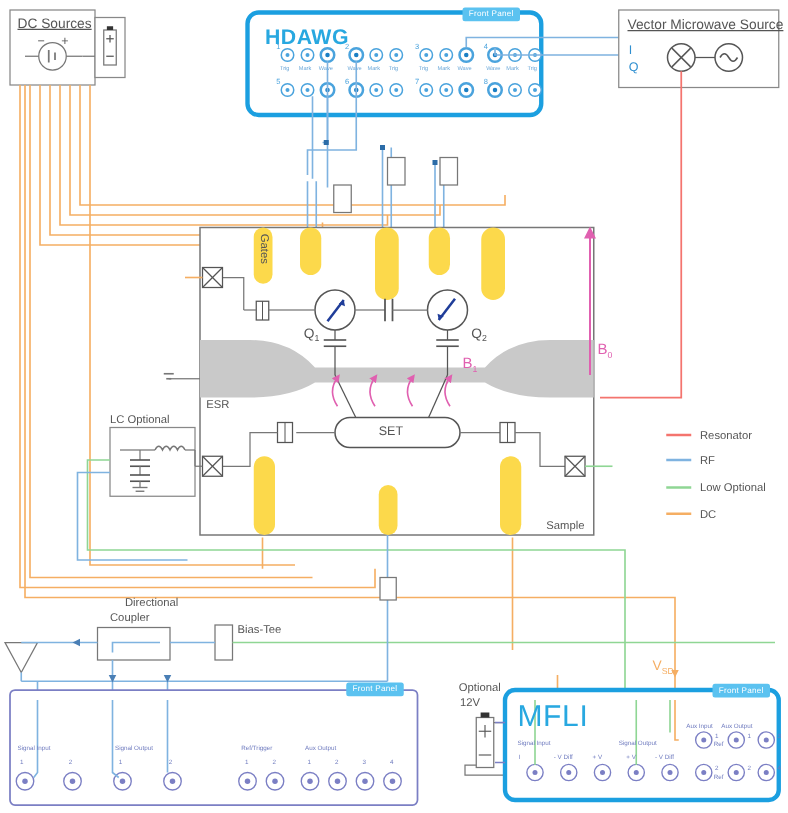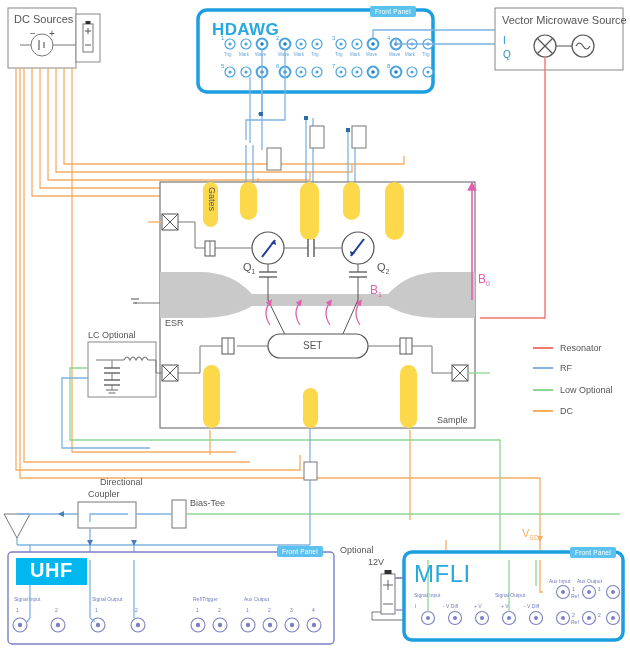--- a/index.html
+++ b/index.html
@@ -1,21 +1,21 @@
 <!DOCTYPE html>
 <html><head>
 <meta charset="utf-8">
 <style>
   html,body{margin:0;padding:0;background:#fff;}
   body{width:630px;height:650px;position:relative;overflow:hidden;
        font-family:"Liberation Sans",sans-serif;color:#444;}
   #stage{position:absolute;inset:0;width:630px;height:650px;}
   svg{position:absolute;top:0;left:0;}
   .lbl{position:absolute;font-size:9px;color:#555;white-space:nowrap;}
-  .lbl.big{font-size:11px;}
+  .lbl.big{font-size:11px;text-decoration:underline;}
   .panel-title{position:absolute;font-size:17px;color:#28a8e0;font-weight:700;letter-spacing:.4px;}
   .fp{position:absolute;background:#5bc2f0;color:#fff;font-size:6.5px;
       padding:1.5px 5px 2px 5px;border-radius:2px;letter-spacing:.2px;}
   .port-lbl{position:absolute;font-size:5px;color:#6f7bbf;white-space:nowrap;}
   .port-num{position:absolute;font-size:5px;color:#6f7bbf;}
   .hd-lbl{position:absolute;font-size:4.5px;color:#6aa7d8;white-space:nowrap;}
   .hd-num{position:absolute;font-size:6px;color:#4aa3dd;}
   .uhf-logo{position:absolute;background:#00b7f0;color:#fff;font-size:20px;
             font-weight:600;padding:1px 14px 3px 14px;letter-spacing:.5px;}
   .mfli-logo{position:absolute;color:#28a8e0;font-size:24px;letter-spacing:.5px;}
@@ -490,24 +490,23 @@
 <div class="lbl" style="left:370px;top:283px;font-size:12px;color:#e060b0;"><span>B</span><span class="sub">1</span></div>
 <div class="lbl" style="left:478px;top:272px;font-size:12px;color:#e060b0;"><span>B</span><span class="sub">0</span></div>
 
 <div class="lbl" style="left:88px;top:330px;">LC Optional</div>
 <div class="lbl" style="left:100px;top:477px;">Directional</div>
 <div class="lbl" style="left:88px;top:489px;">Coupler</div>
 <div class="lbl" style="left:190px;top:498px;">Bias-Tee</div>
 
 <div class="lbl" style="left:522px;top:527px;font-size:11px;color:#f5ae63;"><span>V</span><span class="sub">SD</span></div>
 
-<div class="lbl" style="left:340px;top:545px;text-align:right;">Optional</div>
+<div class="lbl" style="left:367px;top:545px;text-align:right;">Optional</div>
 <div class="lbl" style="left:368px;top:557px;">12V</div>
 
-<div class="uhf-logo" style="left:16px;top:558px;">UHF</div>
 <div class="fp" style="left:277px;top:546px;">Front Panel</div>
 <div class="port-lbl" style="left:14px;top:596px;">Signal Input</div>
 <div class="port-num" style="left:16px;top:607px;">1</div>
 <div class="port-num" style="left:55px;top:607px;">2</div>
 <div class="port-lbl" style="left:92px;top:596px;">Signal Output</div>
 <div class="port-num" style="left:95px;top:607px;">1</div>
 <div class="port-num" style="left:135px;top:607px;">2</div>
 <div class="port-lbl" style="left:193px;top:596px;">Ref/Trigger</div>
 <div class="port-num" style="left:196px;top:607px;">1</div>
 <div class="port-num" style="left:218px;top:607px;">2</div>

